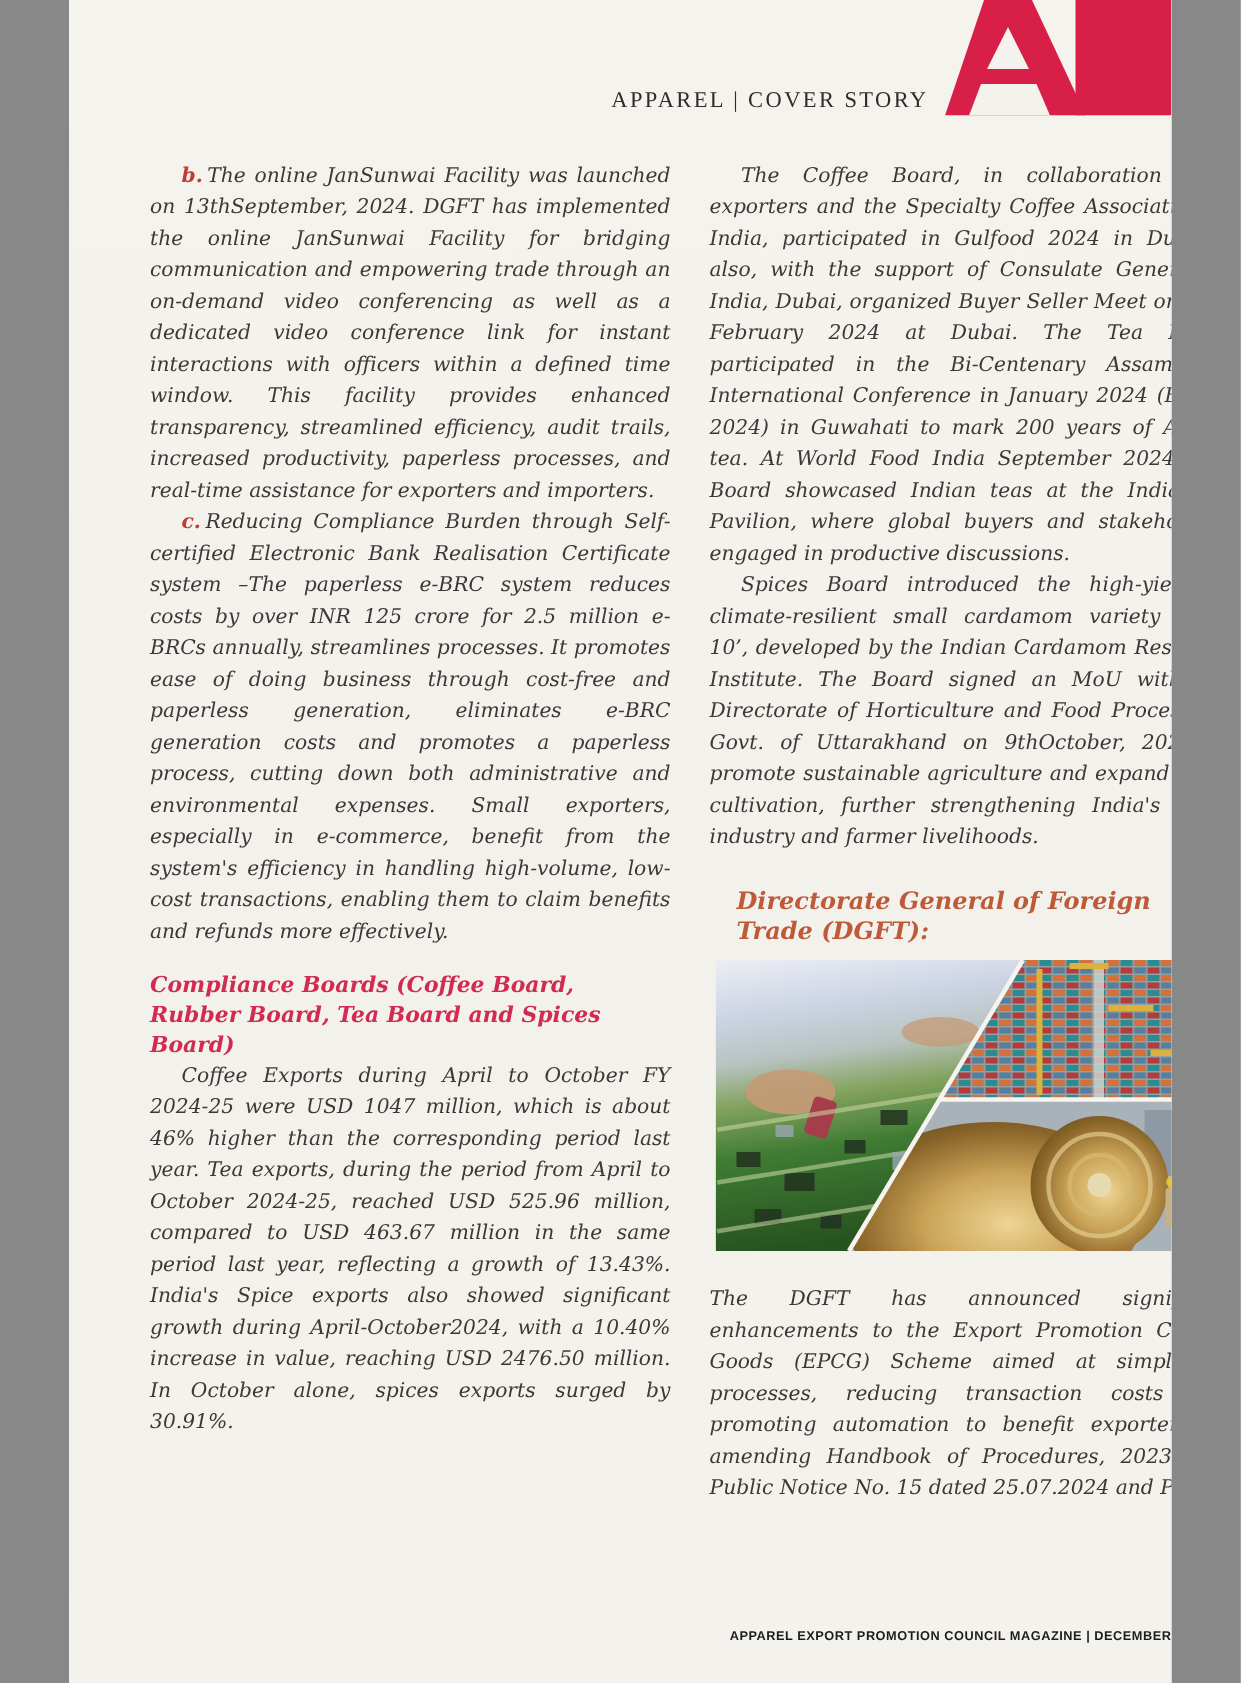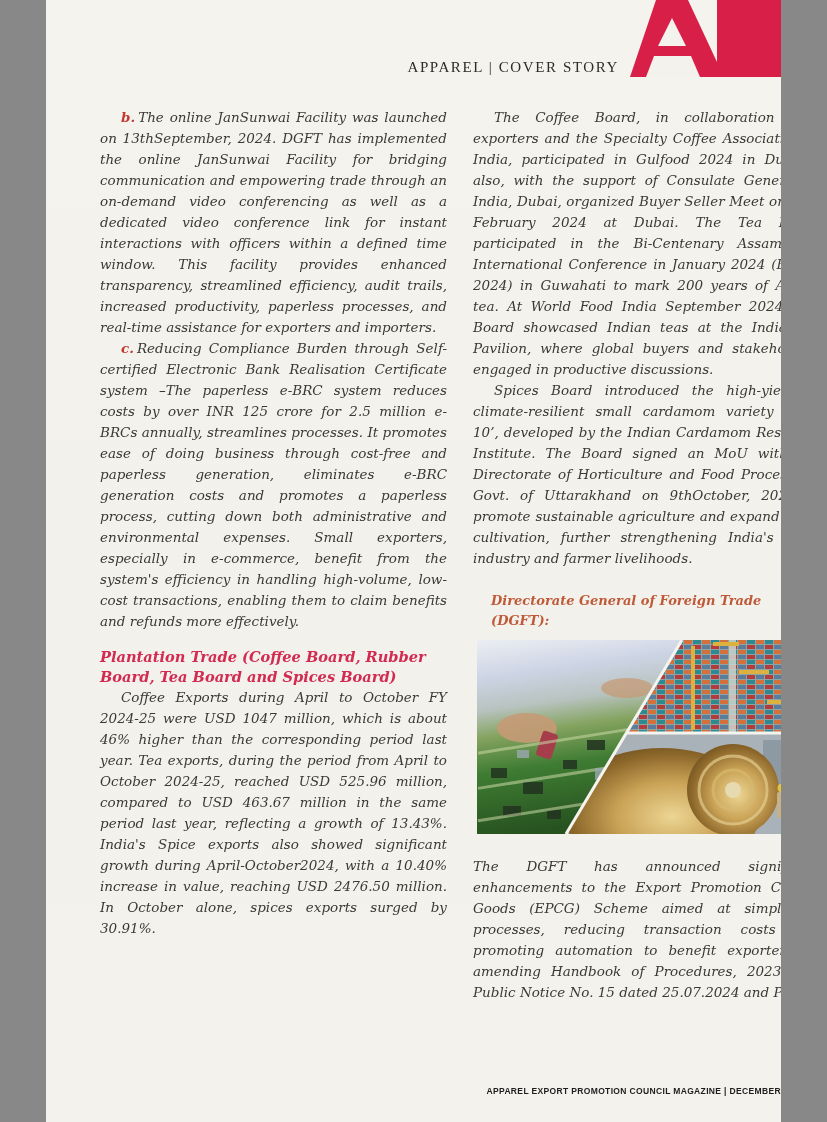--- a/index.html
+++ b/index.html
@@ -29,21 +29,21 @@
   }
   p.body-para{margin:0;text-indent:21px;}
   p.body-para.flush{text-indent:0;}
   .marker{font-weight:bold;font-style:italic;color:#c23a31;margin-right:3px;}
   .section-heading{
     margin:15px 0 0 0;font-weight:bold;font-style:italic;
     font-size:14.6px;line-height:20px;color:#d22a50;text-align:left;
   }
   .dgft-heading{
     margin:22px 0 9px 0;padding-left:18px;font-weight:bold;font-style:italic;
-    font-size:13px;line-height:20px;color:#bf5a39;text-align:left;
+    font-size:16px;line-height:20px;color:#bf5a39;text-align:left;
   }
   .collage{display:block;width:341px;height:194px;margin-left:4px;}
   .after-image{margin-top:22px;}
   
   .footer{
     position:absolute;top:1081px;left:427px;width:347px;text-align:center;
     font-family:Liberation Sans, sans-serif;color:#1d1d1d;white-space:nowrap;
   }
   .footer-label{font-size:8.5px;font-weight:bold;letter-spacing:0.35px;vertical-align:1px;}
   .footer-page{font-size:13.5px;font-weight:bold;margin-left:3px;}
@@ -64,21 +64,21 @@
 
   <div class="content">
 
     <div class="col">
       <div>
 
           <p class="body-para"><b class="marker">b.</b><span>The online JanSunwai Facility was launched on 13thSeptember, 2024. DGFT has implemented the online JanSunwai Facility for bridging communication and empowering trade through an on-demand video conferencing as well as a dedicated video conference link for instant interactions with officers within a defined time window. This facility provides enhanced transparency, streamlined efficiency, audit trails, increased productivity, paperless processes, and real-time assistance for exporters and importers.</span></p>
           <p class="body-para"><b class="marker">c.</b><span>Reducing Compliance Burden through Self-certified Electronic Bank Realisation Certificate system –The paperless e-BRC system reduces costs by over INR 125 crore for 2.5 million e-BRCs annually, streamlines processes. It promotes ease of doing business through cost-free and paperless generation, eliminates e-BRC generation costs and promotes a paperless process, cutting down both administrative and environmental expenses. Small exporters, especially in e-commerce, benefit from the system's efficiency in handling high-volume, low-cost transactions, enabling them to claim benefits and refunds more effectively.</span></p>
         </div>
 
-      <h3 class="section-heading">Plantation Trade (Coffee Board, Rubber Board, Tea Board and Spices Board)</h3>
+      <h3 class="section-heading">Compliance Boards (Coffee Board, Rubber Board, Tea Board and Spices Board)</h3>
 
       <div>
 
       <p class="body-para"><span>Coffee Exports during April to October FY 2024-25 were USD 1047 million, which is about 46% higher than the corresponding period last year. Tea exports, during the period from April to October 2024-25, reached USD 525.96 million, compared to USD 463.67 million in the same period last year, reflecting a growth of 13.43%. India's Spice exports also showed significant growth during April-October2024, with a 10.40% increase in value, reaching USD 2476.50 million. In October alone, spices exports surged by 30.91%.</span></p>
         </div>
     </div>
 
     <div class="col">
       <div>
 

